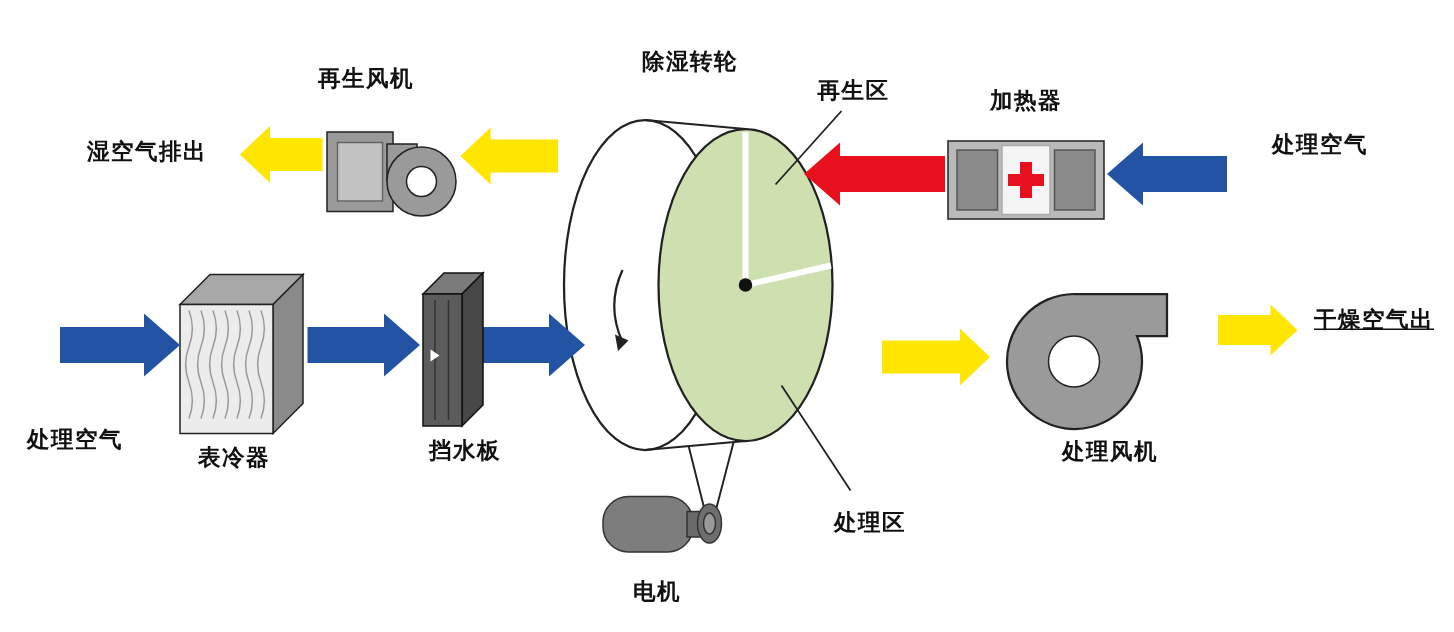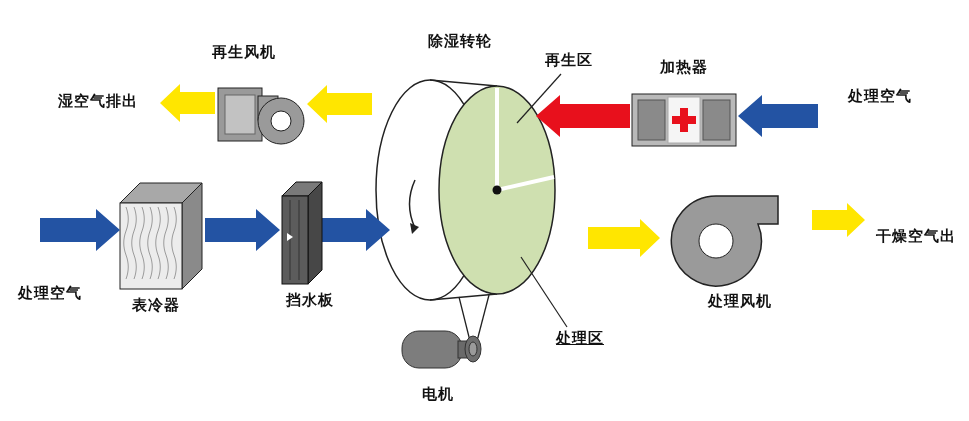--- a/index.html
+++ b/index.html
@@ -107,17 +107,17 @@
 
   <div class="lbl" style="left:194px; top:44px; width:100px;">再生风机</div>
   <div class="lbl" style="left:48px; top:93px; width:100px;">湿空气排出</div>
   <div class="lbl" style="left:410px; top:33px; width:100px;">除湿转轮</div>
   <div class="lbl" style="left:537px; top:52px; width:64px;">再生区</div>
   <div class="lbl" style="left:649px; top:59px; width:70px;">加热器</div>
   <div class="lbl" style="left:838px; top:88px; width:84px;">处理空气</div>
   <div class="lbl" style="left:8px; top:287px; width:84px;font-family:Liberation Mono, monospace;">处理空气</div>
   <div class="lbl" style="left:122px; top:297px; width:68px;text-align:center;">表冷器</div>
   <div class="lbl" style="left:276px; top:292px; width:68px;">挡水板</div>
-  <div class="lbl" style="left:548px; top:330px; width:64px;text-decoration:underline;">处理区</div>
+  <div class="lbl" style="left:548px; top:340px; width:64px;">处理区</div>
   <div class="lbl" style="left:698px; top:293px; width:84px;">处理风机</div>
-  <div class="lbl" style="left:864px; top:228px; width:104px;">干燥空气出</div>
+  <div class="lbl" style="left:864px; top:205px; width:104px;text-decoration:underline;">干燥空气出</div>
   <div class="lbl" style="left:406px; top:386px; width:64px;">电机</div>
 </div>
 
 </body></html>

